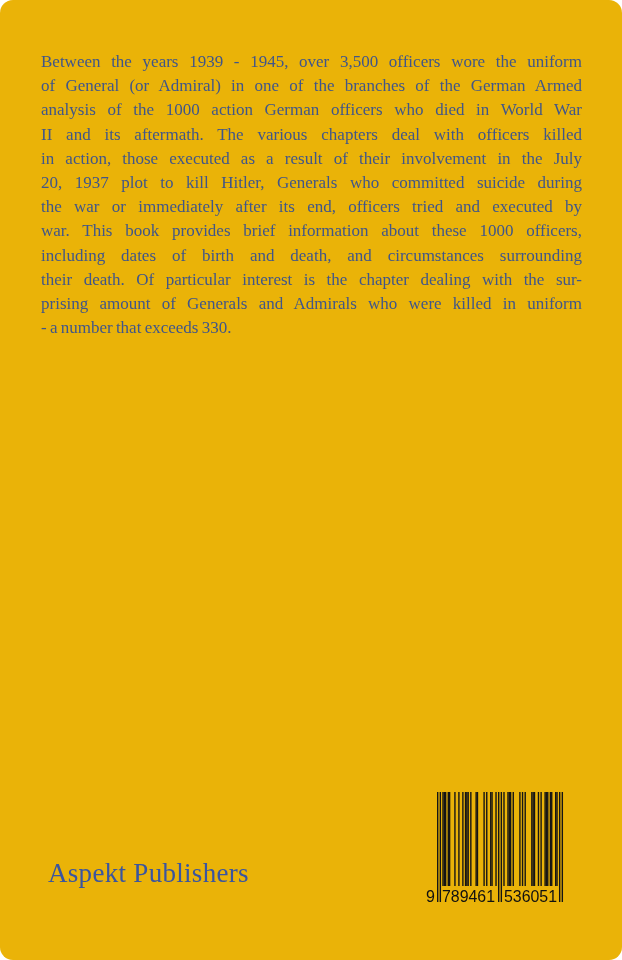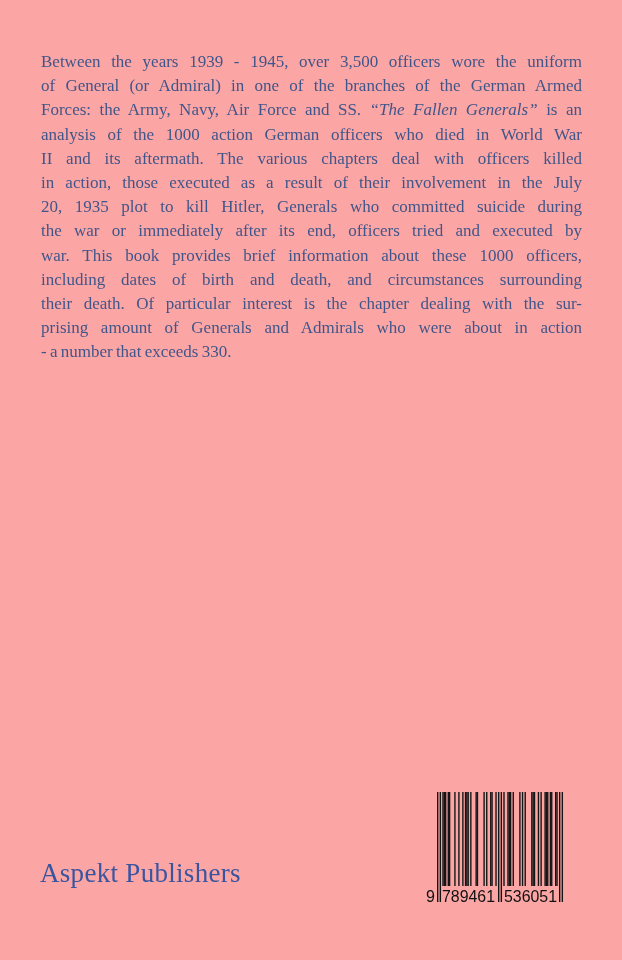--- a/index.html
+++ b/index.html
@@ -1,22 +1,23 @@
 <!DOCTYPE html>
 <html><head>
 <meta charset="utf-8">
 <style>
   html, body { margin: 0; padding: 0; background: #ffffff; }
   .page {
     position: relative;
     width: 622px;
     height: 960px;
-    background: #fca5a5;
+    background: #eab308;
     overflow: hidden;
     font-family: "Liberation Serif", serif;
+    border-radius: 13px;
   }
   .blurb {
     position: absolute;
     left: 41px;
     top: 50px;
     width: 541px;
     font-size: 17px;
     line-height: 24.2px;
     color: #40568a;
     word-spacing: -1px;
@@ -29,21 +30,21 @@
   }
   .blurb .line.last {
     text-align-last: left;
     font-family: Liberation Serif, serif;
   }
   .blurb .line em {
     font-style: italic;
   }
   .publisher {
     position: absolute;
-    left: 40px;
+    left: 48px;
     top: 858px;
   }
   .publisher-name {
     font-size: 27px;
     line-height: 30px;
     color: #3a55a0;
     letter-spacing: 0.3px;
   }
   .publisher-site {
     font-size: 20px;
@@ -65,30 +66,29 @@
   }
 </style>
 </head>
 <body>
 
 <div class="page">
 
   <div class="blurb">
       <div class="line"><span>Between the years 1939 - 1945, over 3,500 officers wore the uniform</span></div>
       <div class="line"><span>of General (or Admiral) in one of the branches of the German Armed</span></div>
-      <div class="line"><span>Forces: the Army, Navy, Air Force and SS. </span><em>“The Fallen Generals”</em><span> is an</span></div>
       <div class="line"><span>analysis of the 1000 action German officers who died in World War</span></div>
       <div class="line"><span>II and its aftermath.  The various chapters deal with officers killed</span></div>
       <div class="line"><span>in action, those executed as a result of their involvement in the July</span></div>
-      <div class="line"><span>20, 1935 plot to kill Hitler, Generals who committed suicide during</span></div>
+      <div class="line"><span>20, 1937 plot to kill Hitler, Generals who committed suicide during</span></div>
       <div class="line"><span>the war or immediately after its end, officers tried and executed by</span></div>
       <div class="line"><span>war.  This book provides brief information about these 1000 officers,</span></div>
       <div class="line"><span>including dates of birth and death, and circumstances surrounding</span></div>
       <div class="line"><span>their death. Of particular interest is the chapter dealing with the sur-</span></div>
-      <div class="line"><span>prising amount of Generals and Admirals who were about in action</span></div>
+      <div class="line"><span>prising amount of Generals and Admirals who were killed in uniform</span></div>
       <div class="line last"><span>- a number that exceeds 330.</span></div>
     </div>
 
   <div class="barcode-wrap">
     <svg width="148" height="118" viewBox="0 0 148 118" xmlns="http://www.w3.org/2000/svg">
       <g id="bc-bars">
           <rect x="14.00" y="3" width="1.38" height="110" fill="#151515"></rect>
           <rect x="16.65" y="3" width="1.38" height="110" fill="#151515"></rect>
           <rect x="19.30" y="3" width="1.38" height="94" fill="#151515"></rect>
           <rect x="20.63" y="3" width="1.38" height="94" fill="#151515"></rect>

